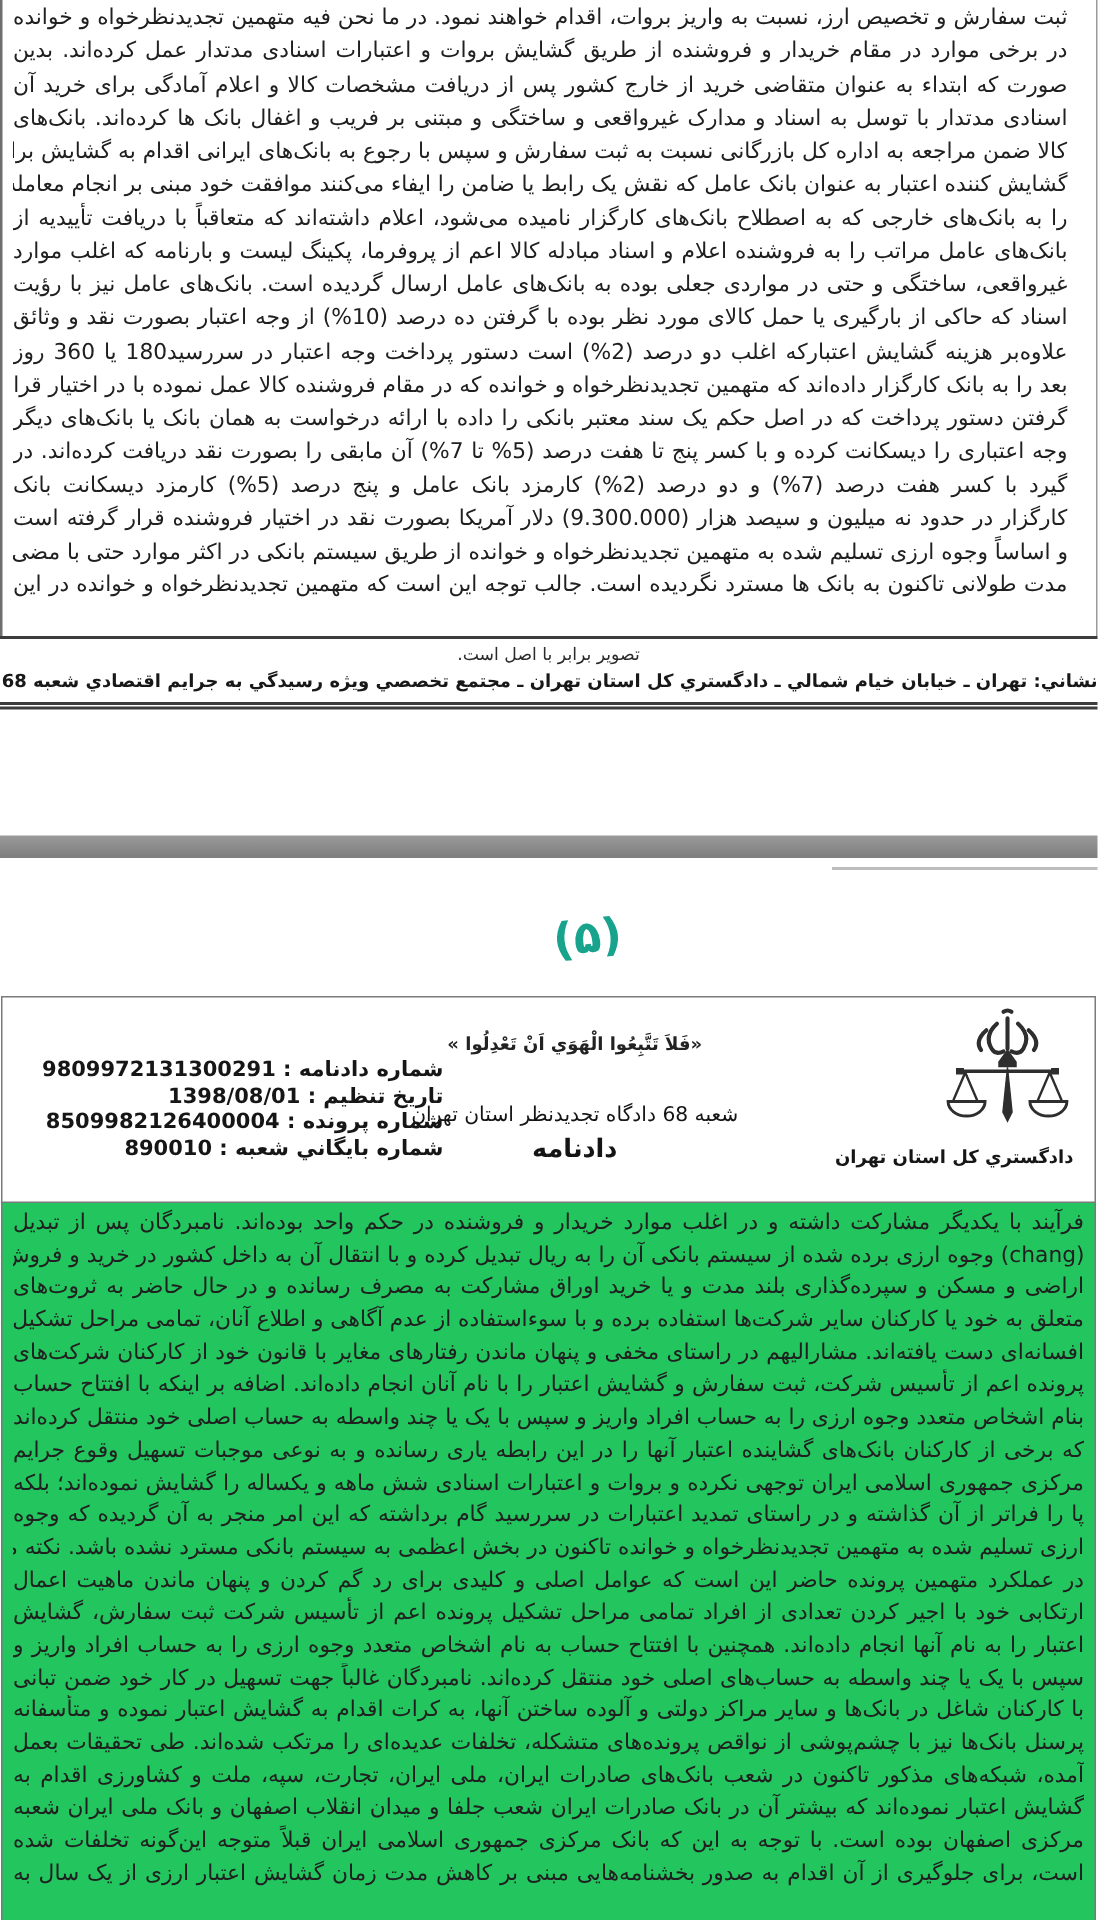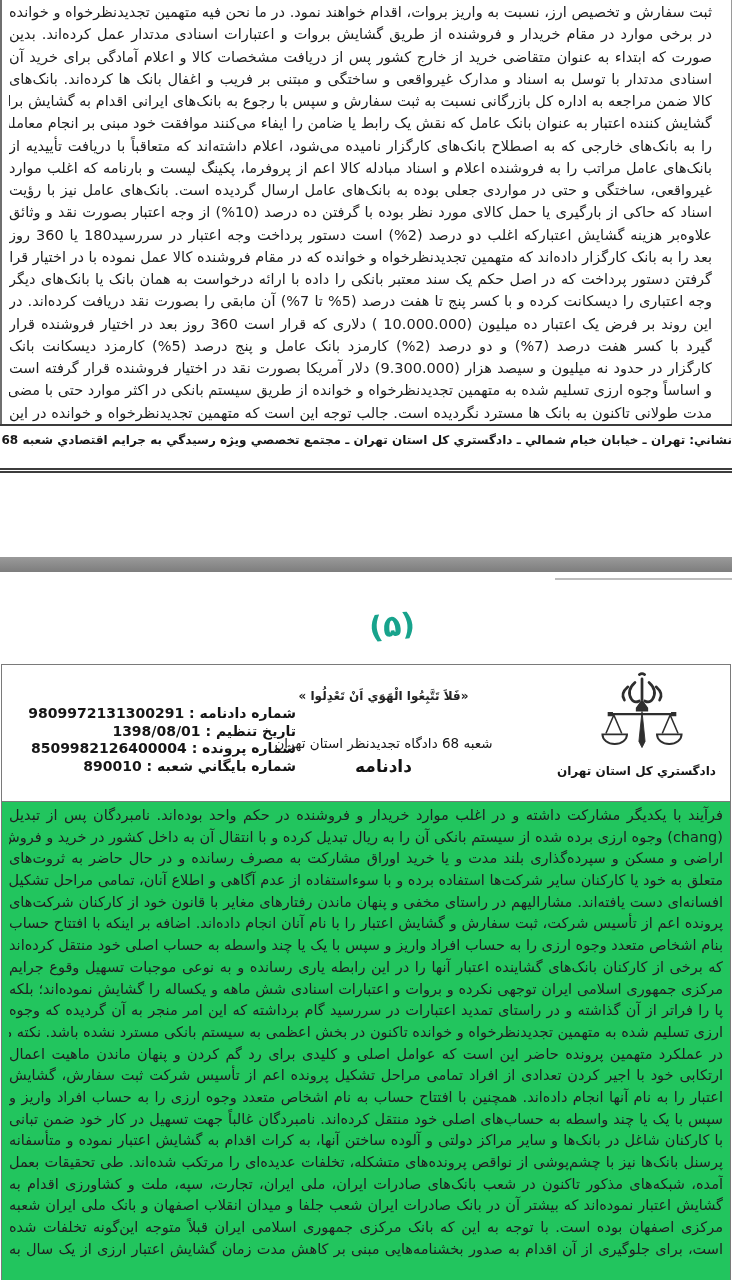--- a/index.html
+++ b/index.html
@@ -63,21 +63,21 @@
     font-size:14px; font-weight:bold; line-height:17.5px;
     white-space:nowrap; color:#161616;
   }
   .center-col {
     position:absolute; top:12px; left:200px; right:165px; text-align:center;
   }
   .verse   { font-size:12px; font-weight:bold; margin-top:12px; color:#222; }
   .branch  { font-size:13.5px; font-weight:normal; margin-top:32px; color:#141414; }
   .doctype { font-size:17px; font-weight:bold; margin-top:5px; color:#141414; }
   .emblem-wrap {
-    position:absolute; top:6px; right:14px; width:118px; text-align:left;
+    position:absolute; top:6px; right:14px; width:118px; text-align:right;
   }
   .emblem-caption { font-size:12px; font-weight:bold; margin-top:1px; color:#161616; white-space:nowrap; }
 
   .p2-body {
     position:absolute; top:138px; left:1px; right:1px; bottom:0;
     border-left:1px solid #7a7a7a; border-right:1px solid #7a7a7a;
     padding:3px 7px 0 7px; overflow:hidden; background:#22c55e;
   }
 </style>
 </head>
@@ -94,28 +94,28 @@
       <div class="line">کالا ضمن مراجعه به اداره کل بازرگانی نسبت به ثبت سفارش و سپس با رجوع به بانک‌های ایرانی اقدام به گشایش برای</div>
       <div class="line">گشایش کننده اعتبار به عنوان بانک عامل که نقش یک رابط یا ضامن را ایفاء می‌کنند موافقت خود مبنی بر انجام معامله</div>
       <div class="line">را به بانک‌های خارجی که به اصطلاح بانک‌های کارگزار نامیده می‌شود، اعلام داشته‌اند که متعاقباً با دریافت تأییدیه از</div>
       <div class="line">بانک‌های عامل مراتب را به فروشنده اعلام و اسناد مبادله کالا اعم از پروفرما، پکینگ لیست و بارنامه که اغلب موارد</div>
       <div class="line">غیرواقعی، ساختگی و حتی در مواردی جعلی بوده به بانک‌های عامل ارسال گردیده است. بانک‌های عامل نیز با رؤیت</div>
       <div class="line">اسناد که حاکی از بارگیری یا حمل کالای مورد نظر بوده با گرفتن ده درصد (10%) از وجه اعتبار بصورت نقد و وثائق</div>
       <div class="line">علاوه‌بر هزینه گشایش اعتبارکه اغلب دو درصد (2%) است دستور پرداخت وجه اعتبار در سررسید180 یا 360 روز</div>
       <div class="line">بعد را به بانک کارگزار داده‌اند که متهمین تجدیدنظرخواه و خوانده که در مقام فروشنده کالا عمل نموده با در اختیار قرار</div>
       <div class="line">گرفتن دستور پرداخت که در اصل حکم یک سند معتبر بانکی را داده با ارائه درخواست به همان بانک یا بانک‌های دیگر</div>
       <div class="line">وجه اعتباری را دیسکانت کرده و با کسر پنج تا هفت درصد (5% تا 7%) آن مابقی را بصورت نقد دریافت کرده‌اند. در</div>
-      <div class="line">این روند بر فرض یک اعتبار ده میلیون (10.000.000 ) دلاری که قرار است 360 روز بعد در اختیار فروشنده قرار</div>
       <div class="line">گیرد با کسر هفت درصد (7%) و دو درصد (2%) کارمزد بانک عامل و پنج درصد (5%) کارمزد دیسکانت بانک</div>
       <div class="line">کارگزار در حدود نه میلیون و سیصد هزار (9.300.000) دلار آمریکا بصورت نقد در اختیار فروشنده قرار گرفته است</div>
       <div class="line">و اساساً وجوه ارزی تسلیم شده به متهمین تجدیدنظرخواه و خوانده از طریق سیستم بانکی در اکثر موارد حتی با مضی</div>
       <div class="line">مدت طولانی تاکنون به بانک ها مسترد نگردیده است. جالب توجه این است که متهمین تجدیدنظرخواه و خوانده در این</div>
     </section>
 
   <section class="stamp">
+    <div class="stamp-l1">تصویر برابر با اصل است.</div>
     <div class="stamp-l2">نشاني:  تهران ـ خيابان خيام شمالي ـ دادگستري كل استان تهران ـ مجتمع تخصصي ويژه رسيدگي به جرايم اقتصادي شعبه 68 دادگاه تجديدنظر استان تهران</div>
   </section>
 
   <div class="separator"></div>
   <div class="artifact"></div>
 
   <div class="page-num">(۵)</div>
 
   <section class="p2">
 

